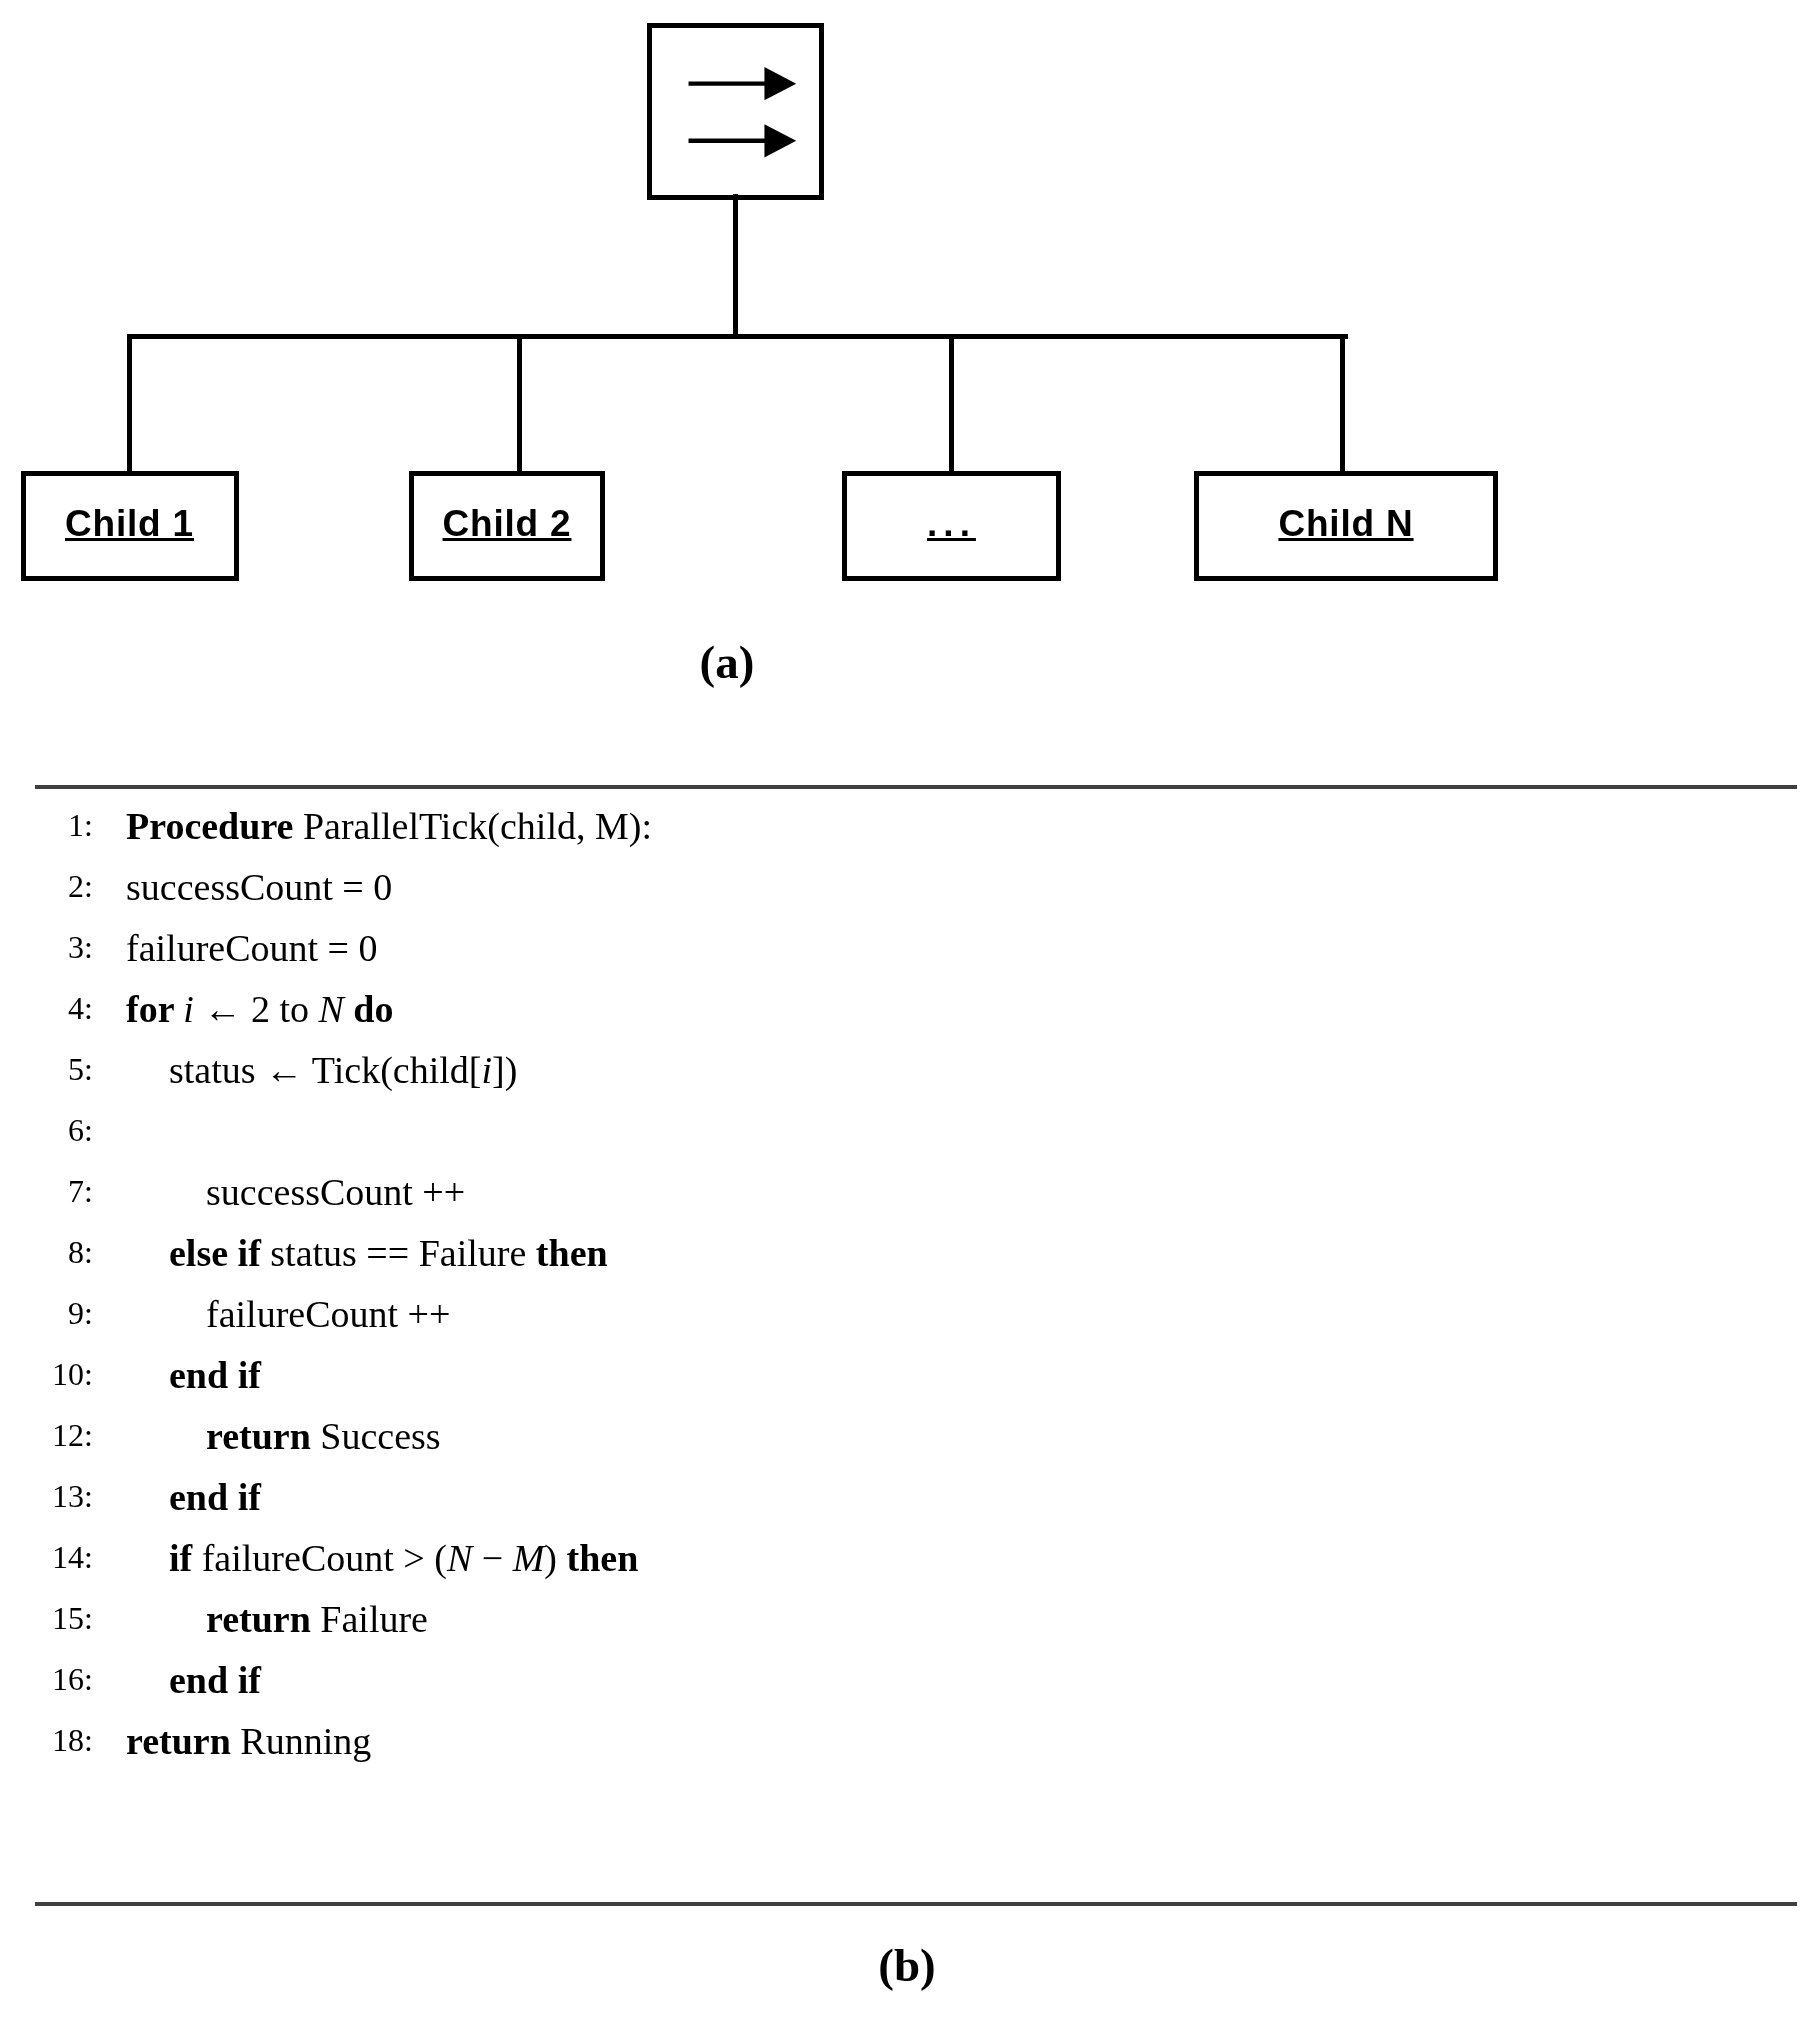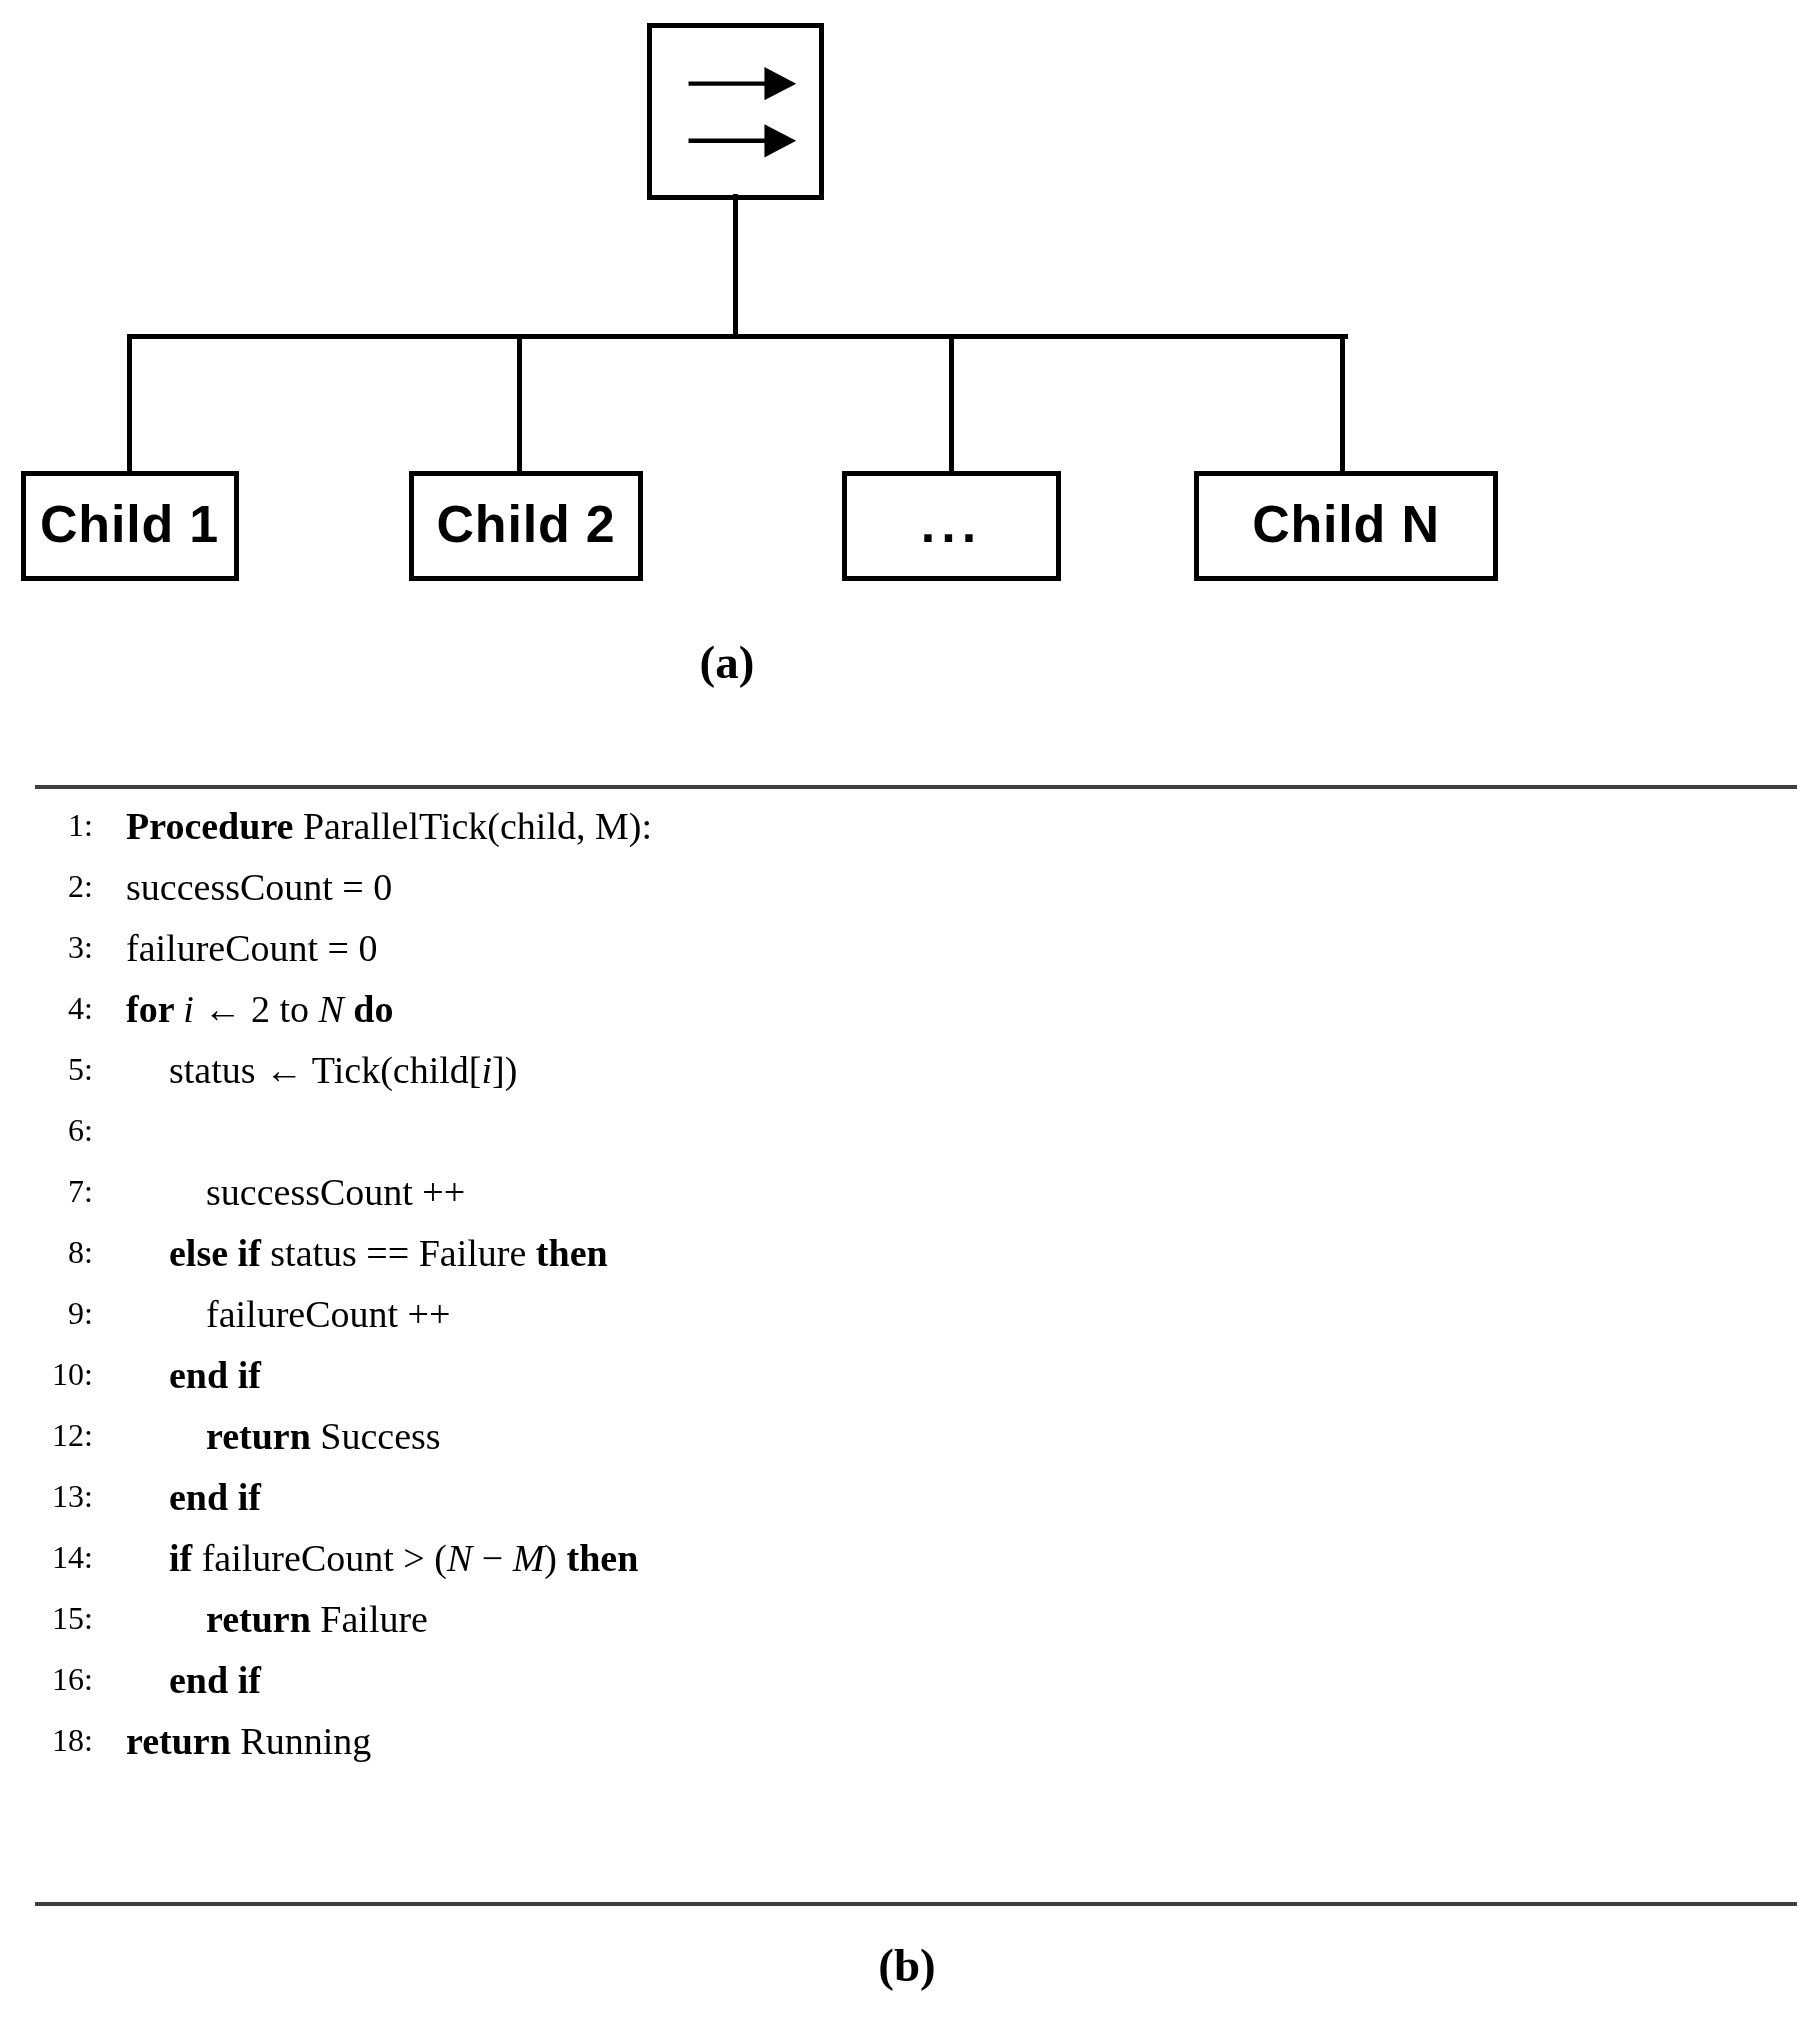--- a/index.html
+++ b/index.html
@@ -4,23 +4,23 @@
 <style>
   html,body{margin:0;padding:0;background:#ffffff;}
   #page{position:relative;width:1814px;height:2025px;background:#ffffff;overflow:hidden;
         font-family:"Liberation Serif","DejaVu Serif",serif;color:#000;}
 
   
   .box{position:absolute;border:5.3px solid #000;background:#fff;box-sizing:border-box;
        display:flex;align-items:center;justify-content:center;}
   #parent-box{left:647px;top:23px;width:177px;height:177px;}
   .child-box{top:471px;height:110px;font-family:"Liberation Sans","DejaVu Sans",sans-serif;
-             font-weight:700;font-size:52px;letter-spacing:0.8px;padding-bottom:4.5px;}
+             font-weight:700;font-size:37px;letter-spacing:0.8px;padding-bottom:4.5px;text-decoration:underline;}
   #child-1{left:20.5px;width:218px;}
-  #child-2{left:409px;width:234px;}
+  #child-2{left:409px;width:196px;}
   #child-3{left:842px;width:219px;letter-spacing:6px;}
   #child-4{left:1194px;width:304px;}
   .vline,.hline{position:absolute;background:#000;}
   #root-drop{left:733px;top:194px;width:5.3px;height:144px;}
   #h-connector{left:127px;top:334px;width:1221px;height:5.3px;}
   #drop-1{left:127px;top:334px;width:5.3px;height:138px;}
   #drop-2{left:517px;top:334px;width:5.3px;height:138px;}
   #drop-3{left:949px;top:334px;width:5.3px;height:138px;}
   #drop-4{left:1340px;top:334px;width:5.3px;height:138px;}
   .caption{position:absolute;font-weight:700;font-size:47px;}

